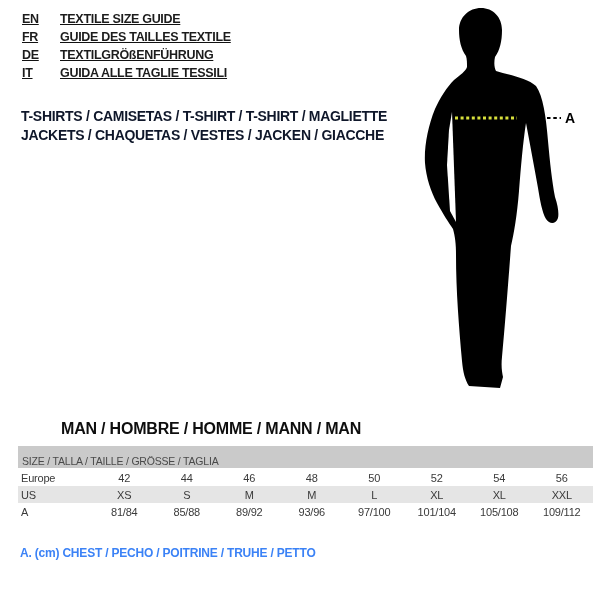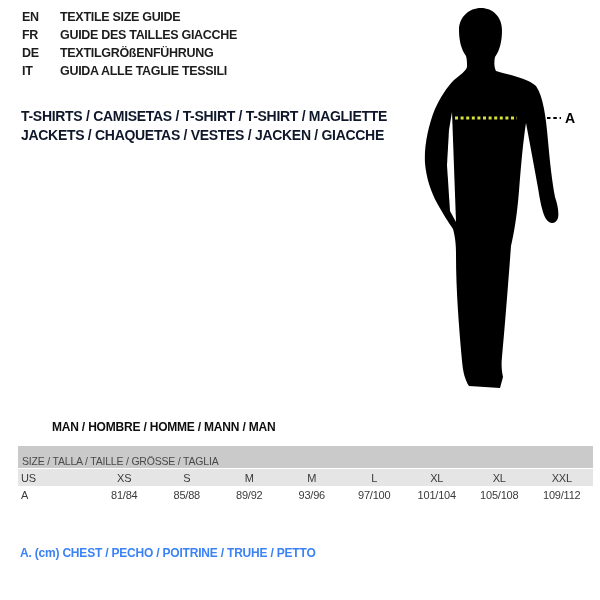--- a/index.html
+++ b/index.html
@@ -3,33 +3,33 @@
 <meta charset="utf-8">
 <style>
   html,body { margin:0; padding:0; }
   .canvas {
     position:relative; width:600px; height:600px; background:#ffffff;
     font-family:"Liberation Sans", sans-serif; color:#111; overflow:hidden;
   }
 
   
   .langs { position:absolute; left:22px; top:10px; }
-  .lang-row { display:flex; height:18px; align-items:flex-start; }
+  .lang-row { display:flex; height:18px; align-items:center;text-decoration:underline; }
   .lang-code { width:38px; font-size:12.5px; font-weight:700; letter-spacing:-0.3px; color:#1c1c1c; }
   .lang-label { font-size:12.5px; font-weight:700; letter-spacing:-0.3px; color:#1c1c1c; }
 
   
   .garments { position:absolute; left:21px; top:107px; }
   .garment-line { font-size:14px; font-weight:700; letter-spacing:-0.3px; line-height:19px; color:#0f172a; }
 
   
   .figure-wrap { position:absolute; left:405px; top:0; width:195px; height:400px; }
 
   
-  .section-title { position:absolute; left:19px; top:420px; font-size:12px; font-weight:700; letter-spacing:-0.2px; color:#0e0e0e;padding-left:33px; }
+  .section-title { position:absolute; left:28px; top:420px; font-size:16px; font-weight:700; letter-spacing:-0.2px; color:#0e0e0e;padding-left:33px; }
 
   
   .size-table { position:absolute; left:18px; top:446px; width:575px; border-collapse:collapse; table-layout:fixed; }
   .size-table th.tbl-header {
     background:#cacaca; height:14px; font-size:10.5px; font-weight:400;
     color:#4a4a4a; text-align:left; padding:8px 0 0 4px; letter-spacing:-0.2px;
     border-bottom:1px solid #ffffff;
   }
   .size-table td {
     height:17px; font-size:11px; font-weight:400; color:#3a3a3a;
@@ -47,21 +47,21 @@
 
 <div class="canvas">
 
   <div class="langs">
     <div class="lang-row">
       <span class="lang-code">EN</span>
       <span class="lang-label">TEXTILE SIZE GUIDE</span>
     </div>
     <div class="lang-row">
       <span class="lang-code">FR</span>
-      <span class="lang-label">GUIDE DES TAILLES GIACCHE</span>
+      <span class="lang-label">GUIDE DES TAILLES TEXTILE</span>
     </div>
     <div class="lang-row">
       <span class="lang-code">DE</span>
       <span class="lang-label">TEXTILGRÖßENFÜHRUNG</span>
     </div>
     <div class="lang-row">
       <span class="lang-code">IT</span>
       <span class="lang-label">GUIDA ALLE TAGLIE TESSILI</span>
     </div>
   </div>
@@ -121,20 +121,31 @@
         <col>
         <col>
         <col>
     </colgroup>
     <thead>
       <tr>
         <th class="tbl-header" colspan="9">SIZE / TALLA / TAILLE / GRÖSSE / TAGLIA</th>
       </tr>
     </thead>
     <tbody>
+      <tr>
+        <td class="row-label">Europe</td>
+        <td>42</td>
+        <td>44</td>
+        <td>46</td>
+        <td>48</td>
+        <td>50</td>
+        <td>52</td>
+        <td>54</td>
+        <td>56</td>
+      </tr>
       <tr class="shade-a">
         <td class="row-label">US</td>
         <td>XS</td>
         <td>S</td>
         <td>M</td>
         <td>M</td>
         <td>L</td>
         <td>XL</td>
         <td>XL</td>
         <td>XXL</td>

